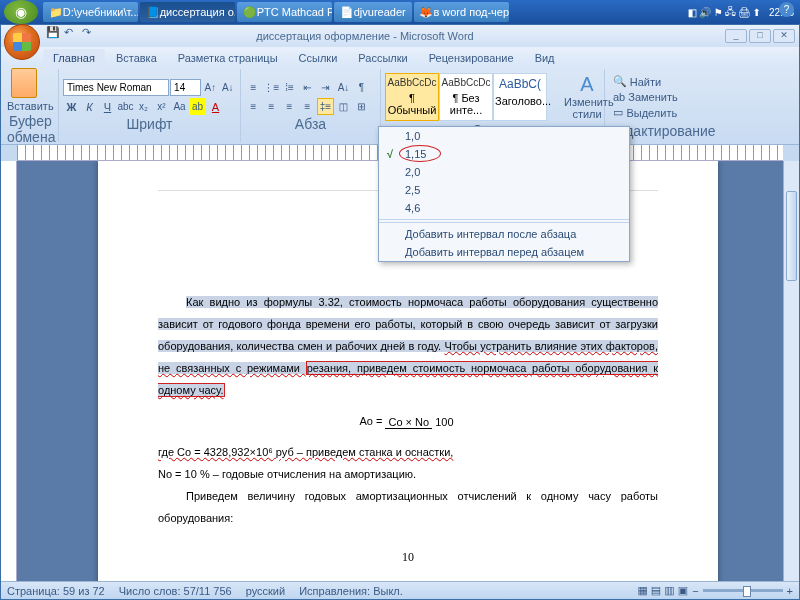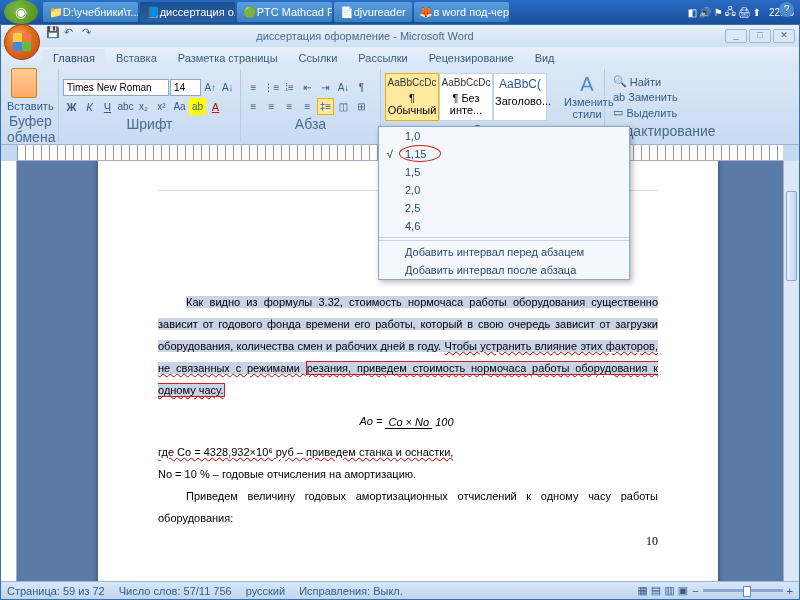--- a/index.html
+++ b/index.html
@@ -45,25 +45,25 @@
 .doc-area{flex:1;background:#5a7ba8;display:flex;position:relative;overflow:hidden}
 .ruler-v{width:16px;background:#fff;border-right:1px solid #aac}
 .page-wrap{flex:1;overflow:auto;padding:0 20px}
 .page{width:620px;margin:0 auto;background:#fff;box-shadow:0 0 6px rgba(0,0,0,.4);padding:0 60px 40px;min-height:800px}
 .page-topcut{height:30px;border-bottom:1px solid #ddd;margin-bottom:100px}
 .body-text{font-family:'Times New Roman',serif;font-size:14px;line-height:2.0;text-align:justify;color:#000}
 .body-text p{text-indent:28px}
 .sel-text{background:#c8d4e6}
 .red-box{border:1.5px solid #d02020;display:inline}
 .wavy{text-decoration:underline wavy #c00;text-decoration-thickness:1px}
-.formula{text-align:center;font-style:italic;font-family:'Times New Roman',serif;font-size:14px;margin:6px 0}
+.formula{text-align:center;font-family:'Times New Roman',serif;font-size:14px;margin:6px 0}
 .frac{display:inline-block;vertical-align:middle;text-align:center}
 .frac .n{border-bottom:1px solid #000;padding:0 3px}
 .frac .d{padding:0 3px}
-.pgnum{text-align:right;font-size:12px;font-family:'Times New Roman',serif;}
+.pgnum{text-align:center;font-size:12px;font-family:'Times New Roman',serif;margin-top:16px}
 .dropdown{position:absolute;top:126px;left:378px;width:252px;background:#f4f8fc;border:1px solid #8aa8cc;box-shadow:2px 2px 6px rgba(0,0,0,.3);z-index:20;font-size:11px}
 .dd-item{padding:3px 8px 3px 26px;color:#2a4a75;position:relative}
 .dd-item.sel{position:relative}
 .dd-item.sel::before{content:"√";position:absolute;left:8px;color:#3a7a30;font-weight:bold}
 .dd-item.circled{position:relative}
 .dd-item.circled::after{content:"";position:absolute;left:20px;top:0;width:40px;height:15px;border:1.5px solid #d02020;border-radius:50%}
 .dd-sep{height:1px;background:#c0d4ec;margin:2px 0}
 .statusbar{height:18px;background:linear-gradient(#d8e6f7,#c0d6f0);border-top:1px solid #9ab5d5;display:flex;align-items:center;padding:0 6px;font-size:10px;color:#3a5a85;gap:14px}
 .statusbar .spacer{flex:1}
 .zoom-ctrl{display:flex;align-items:center;gap:4px}
@@ -272,21 +272,20 @@
    <span>−</span>
         <div class="zoom-slider"></div>
         <span>+</span>
   </div>
  </div>
 </div>
 
 <div class="dropdown">
  <div class="dd-item">1,0</div>
  <div class="dd-item sel circled">1,15</div>
- <div class="dd-item">1,5</div>
  <div class="dd-item">2,0</div>
  <div class="dd-item">2,5</div>
  <div class="dd-item">4,6</div>
  <div class="dd-sep"></div>
  <div class="dd-sep"></div>
+ <div class="dd-item">Добавить интервал после абзаца</div>
  <div class="dd-item">Добавить интервал перед абзацем</div>
- <div class="dd-item">Добавить интервал после абзаца</div>
 </div>
 
 </body></html>

